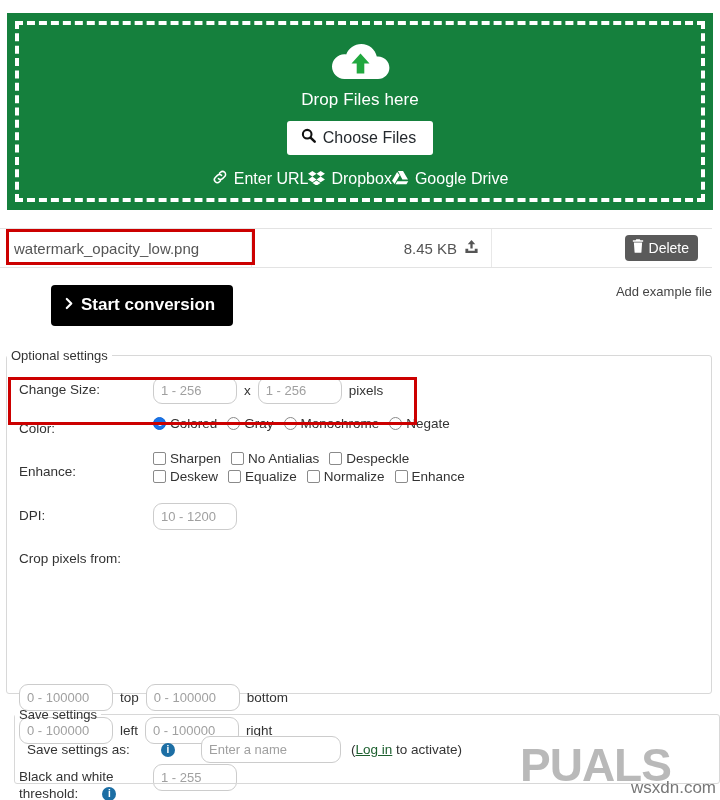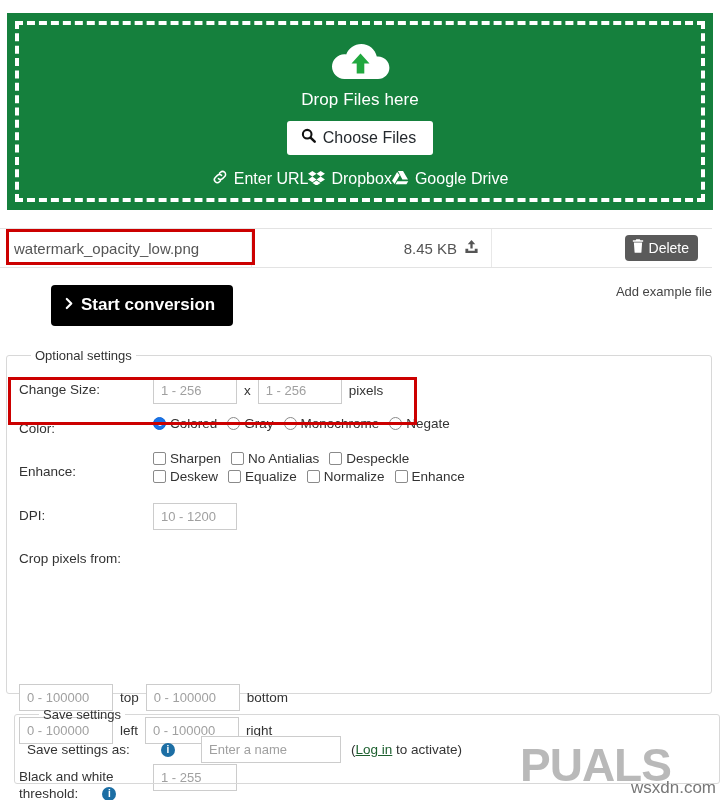--- a/index.html
+++ b/index.html
@@ -181,21 +181,21 @@
     position: absolute;
     margin: 0;
     border: 1px solid #d8d8d8;
     border-radius: 3px;
     padding: 0;
   }
   fieldset.panel > legend {
     font-size: 13px;
     color: #333;
     padding: 0 4px;
-    margin-left: 24px;
+    margin-left: 0;
   }
   #optional-settings { left: 6px; top: 348px; width: 704px; height: 344px; }
   #save-settings { left: 14px; top: 707px; width: 704px; height: 75px; }
 
   .row {
     display: flex;
     align-items: flex-start;
     padding-left: 12px;
     margin-top: 8px;
   }
@@ -204,21 +204,21 @@
     flex: 0 0 134px;
     font-size: 13.5px;
     color: #333;
     line-height: 17px;
     padding-top: 4px;
   }
   .row-field { flex: 1; }
 
   input.txt {
     border: 1px solid #cccccc;
-    border-radius: 0;
+    border-radius: 9px;
     font-family: "Liberation Sans", sans-serif;
     font-size: 13px;
     color: #333;
     padding: 5px 7px;
     box-sizing: border-box;
     background: #ffffff;
     outline: none;
   }
   input.txt::placeholder { color: #a0a0a0; }
   .w84 { width: 84px; }

